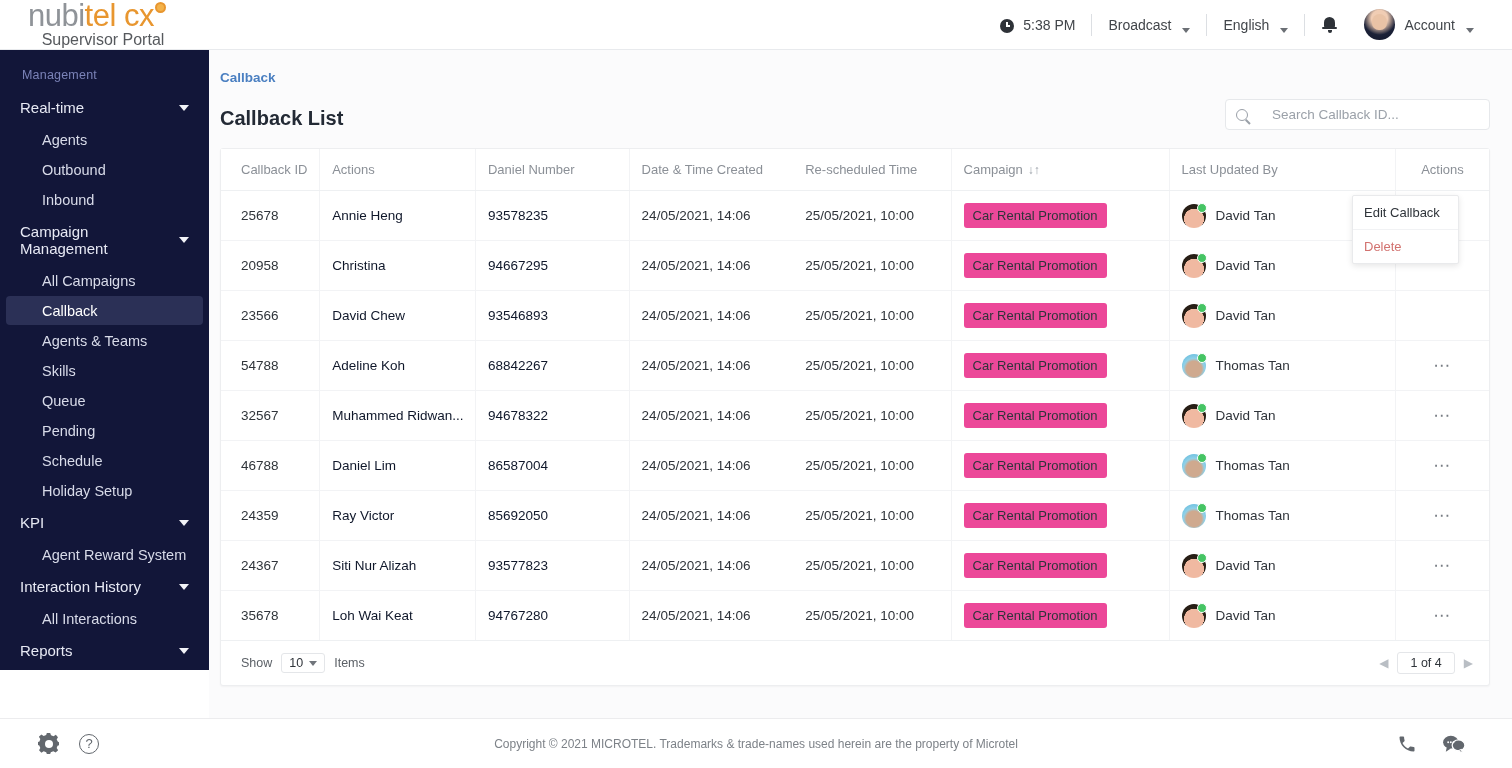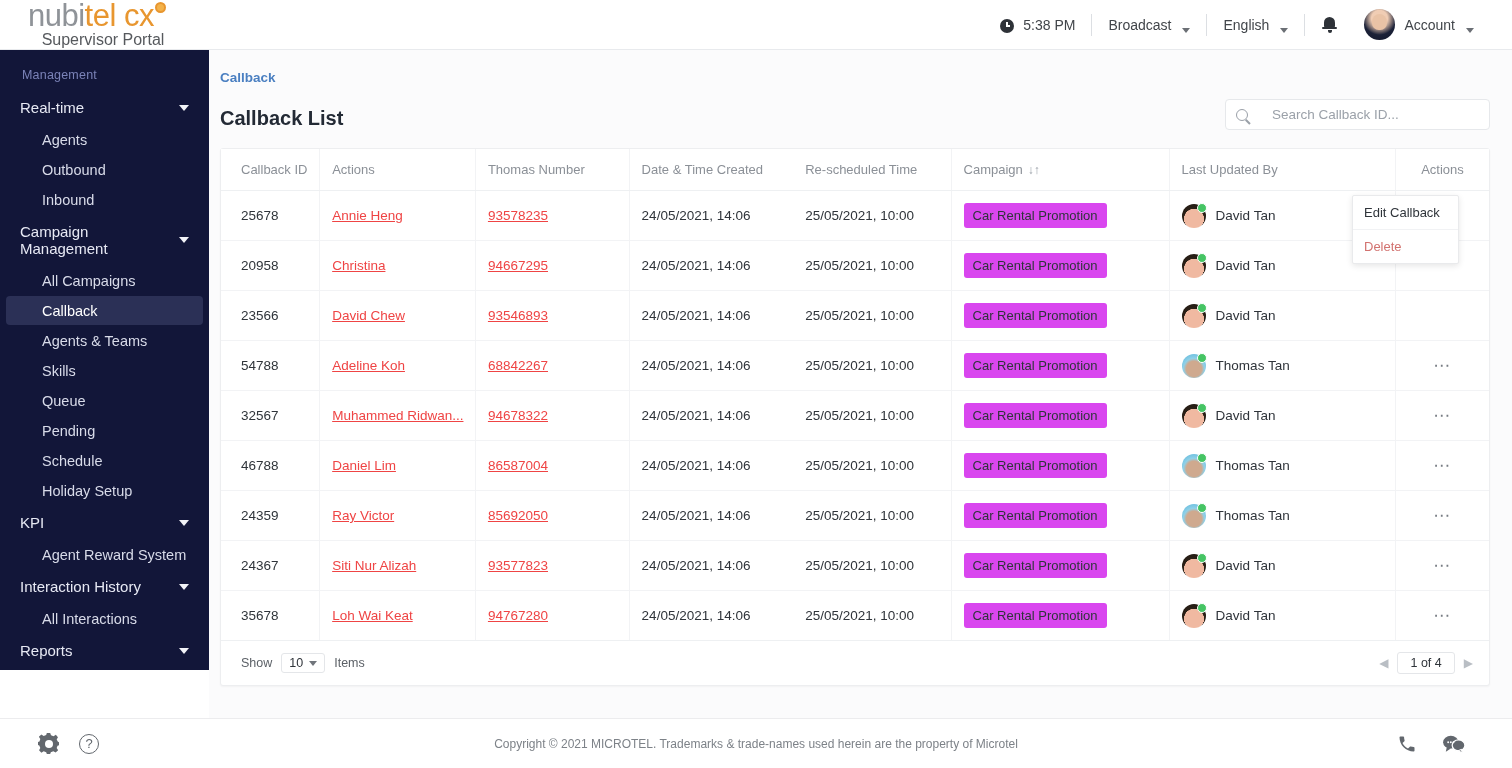--- a/index.html
+++ b/index.html
@@ -184,26 +184,26 @@
   tbody tr:last-child td { border-bottom: 1px solid #eef0f2; }
   .c1 { width: 95px;  padding-left: 20px !important; }
   .c2 { width: 150px; padding-left: 12px !important; }
   .c3 { width: 148px; padding-left: 12px !important; }
   .c4 { width: 158px; padding-left: 12px !important; }
   .c5 { width: 152px; padding-left: 12px !important; }
   .c6 { width: 210px; padding-left: 12px !important; }
   .c7 { width: 218px; padding-left: 12px !important; }
   .c8 { width: 90px;  text-align: center !important; }
   .vsep { border-left: 1px solid #f2f3f5; }
-  .link { color: #ef4444; text-decoration: underline; }
+  .link { color: #0f172a; }
   .sort-ico {
     display: inline-block; margin-left: 5px; color: #9aa0a8; font-size: 12px;
   }
   .pill {
-    display: inline-block; background: #d946ef;
+    display: inline-block; background: #ec4899;
     padding: 5px 9px; border-radius: 3px;
     font-size: 13px; color: #2f343a;
   }
   .user-cell { display: flex; align-items: center; gap: 10px; }
   .av {
     width: 24px; height: 24px; border-radius: 50%;
     position: relative; flex: none; overflow: visible;
   }
   .av.david {
     background: radial-gradient(circle at 50% 62%, #f0b9a1 0 52%, #2b2118 53%, #1d160f 100%);
@@ -391,21 +391,21 @@
         <input class="search-inp" placeholder="Search Callback ID..." style="">
       </div>
     </div>
 
     <div class="card">
       <table>
         <thead>
           <tr>
             <th class="c1">Callback ID</th>
             <th class="c2 vsep">Actions</th>
-            <th class="c3 vsep">Thomas Number</th>
+            <th class="c3 vsep">Daniel Number</th>
             <th class="c4 vsep">Date &amp; Time Created</th>
             <th class="c5">Re-scheduled Time</th>
             <th class="c6 vsep"><span>Campaign</span><span class="sort-ico">↓↑</span></th>
             <th class="c7 vsep">Last Updated By</th>
             <th class="c8 vsep">Actions</th>
           </tr>
         </thead>
         <tbody id="tbody">
             <tr>
               <td class="c1">25678</td>

